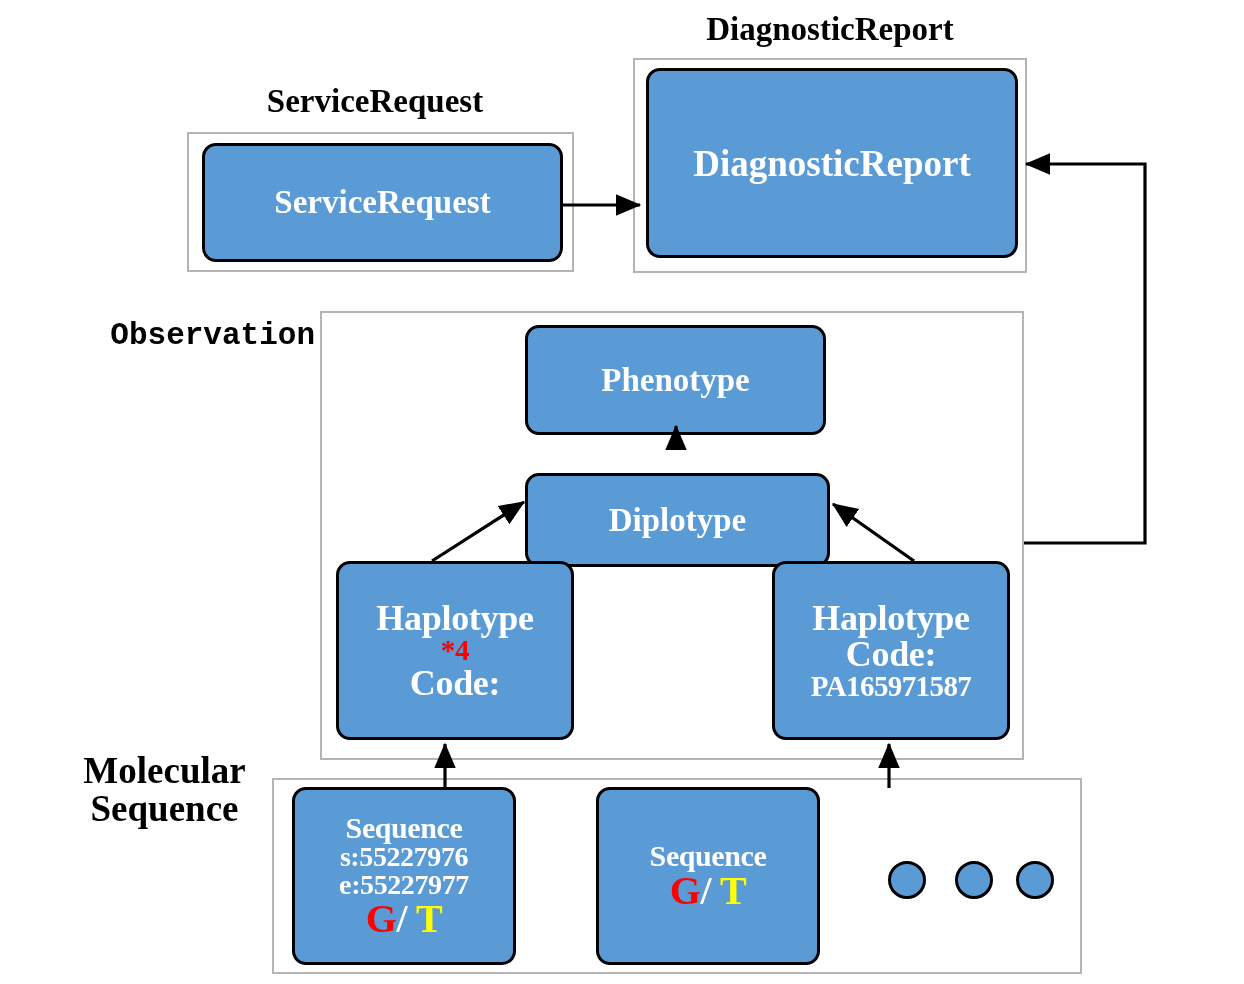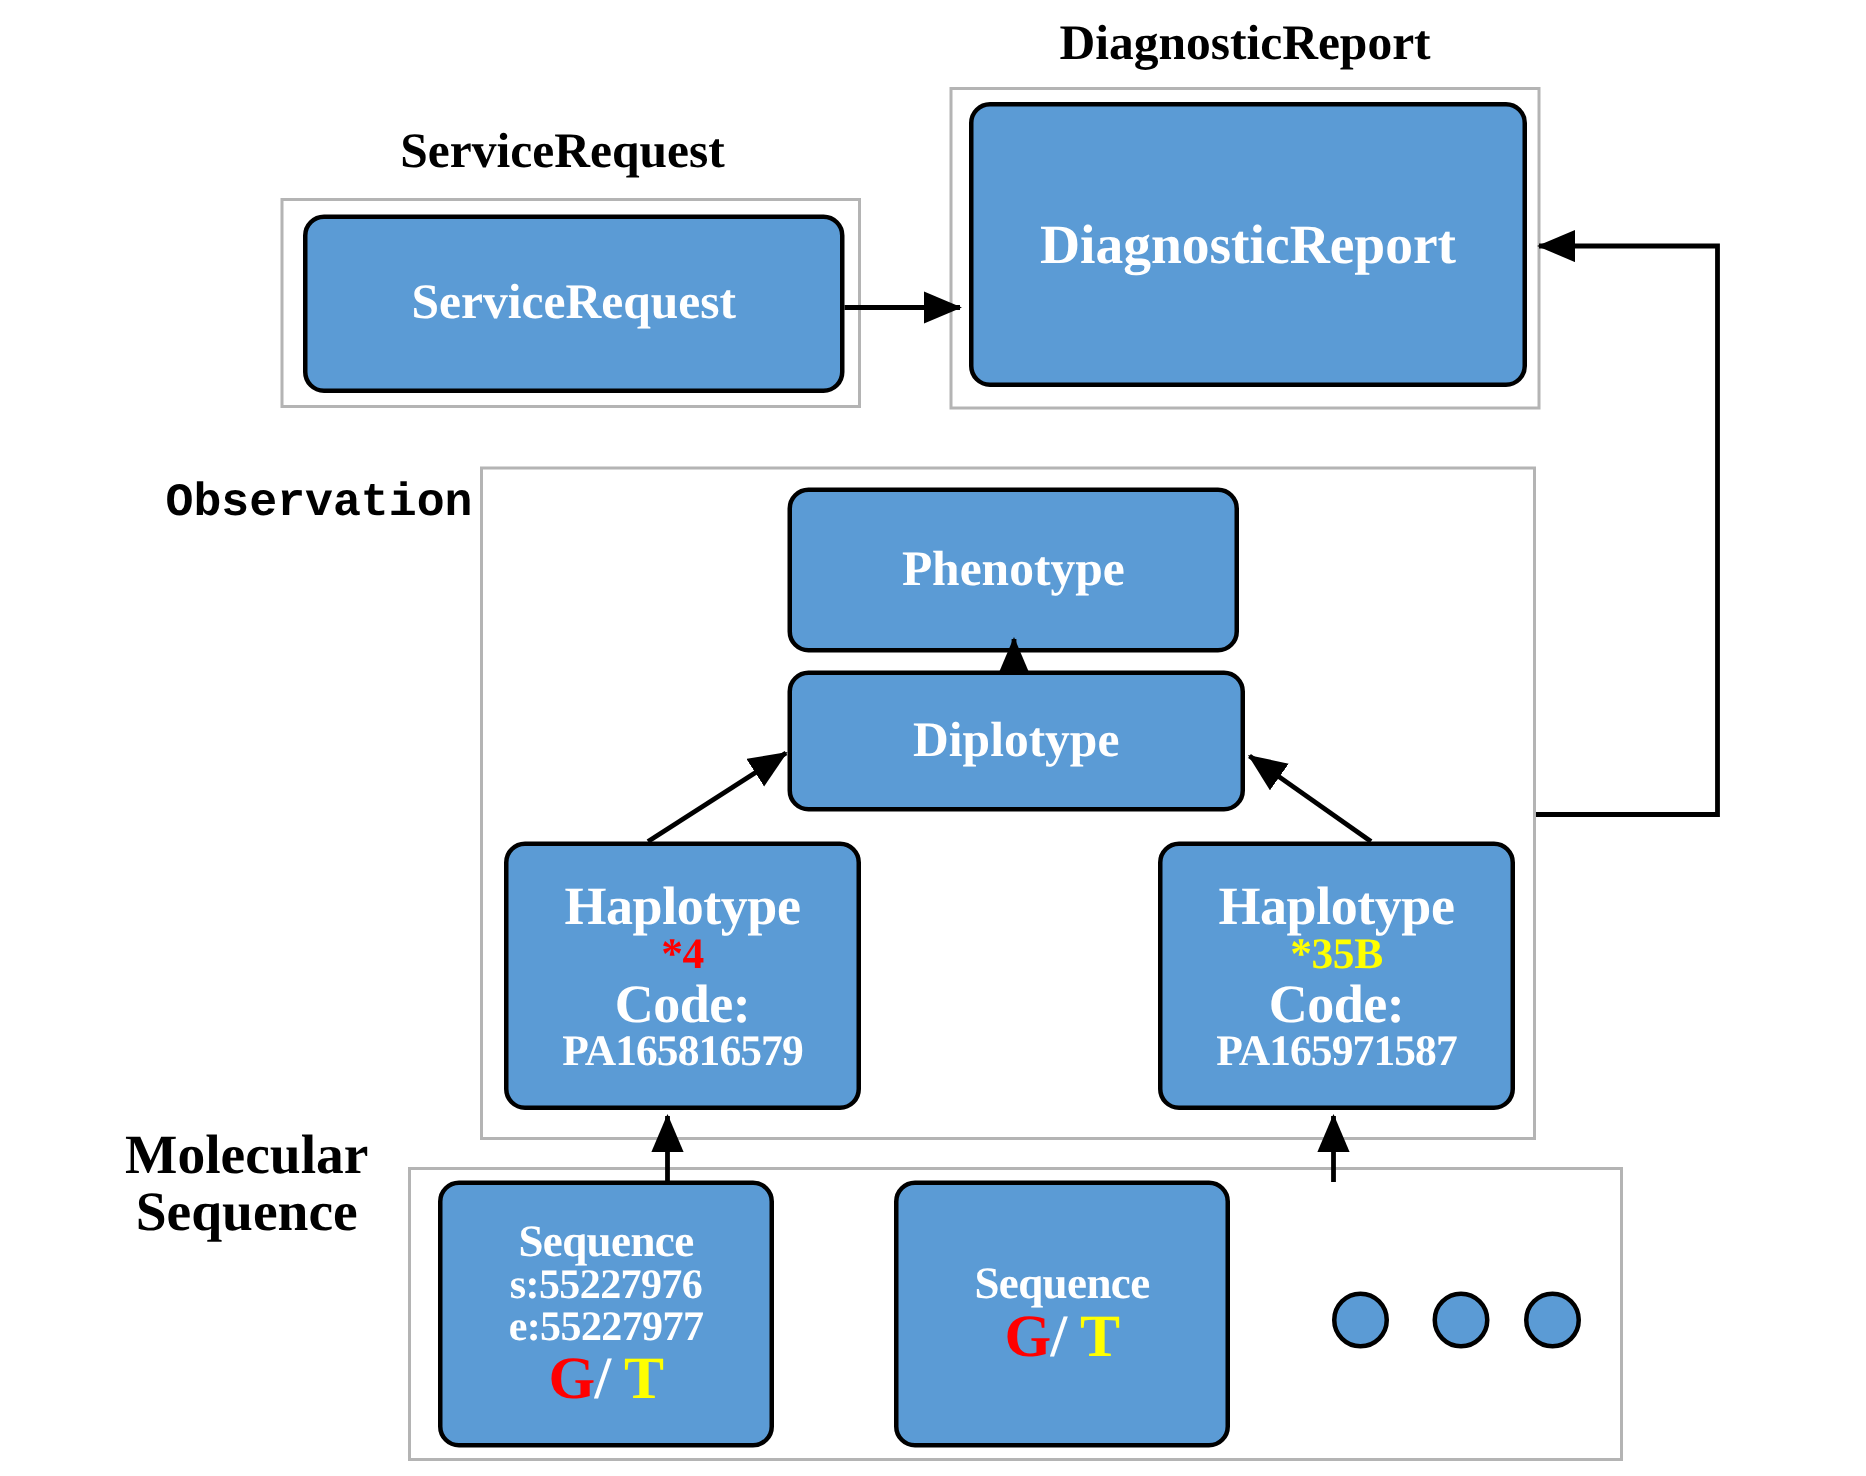--- a/index.html
+++ b/index.html
@@ -114,34 +114,32 @@
   </div>
 
   <div class="node" style="left:646px; top:68px; width:372px; height:190px;">
     <span class="ln node-title-lg">DiagnosticReport</span>
   </div>
 
   <div class="node" style="left:525px; top:325px; width:301px; height:110px;">
     <span class="ln node-title-md">Phenotype</span>
   </div>
 
-  <div class="node" style="left:525px; top:447px; width:305px; height:94px;">
+  <div class="node" style="left:525px; top:473px; width:305px; height:94px;">
     <span class="ln node-title-md">Diplotype</span>
   </div>
 
   <div class="node hap" style="left:336px; top:561px; width:238px; height:179px;">
     <span class="ln">Haplotype</span>
     <span class="ln allele allele-red">*4</span>
     <span class="ln">Code:</span>
-    <span class="ln code-num">PA165816579</span>
   </div>
 
   <div class="node hap" style="left:772px; top:561px; width:238px; height:179px;">
     <span class="ln">Haplotype</span>
-    <span class="ln allele allele-yellow">*35B</span>
     <span class="ln">Code:</span>
     <span class="ln code-num">PA165971587</span>
   </div>
 
   <div class="node seq" style="left:292px; top:787px; width:224px; height:178px;">
     <span class="ln head">Sequence</span>
     <span class="ln">s:55227976</span>
     <span class="ln">e:55227977</span>
     <span class="ln bases"><span class="allele-red">G</span><span>/</span><span> </span><span class="allele-yellow">T</span></span>
   </div>

